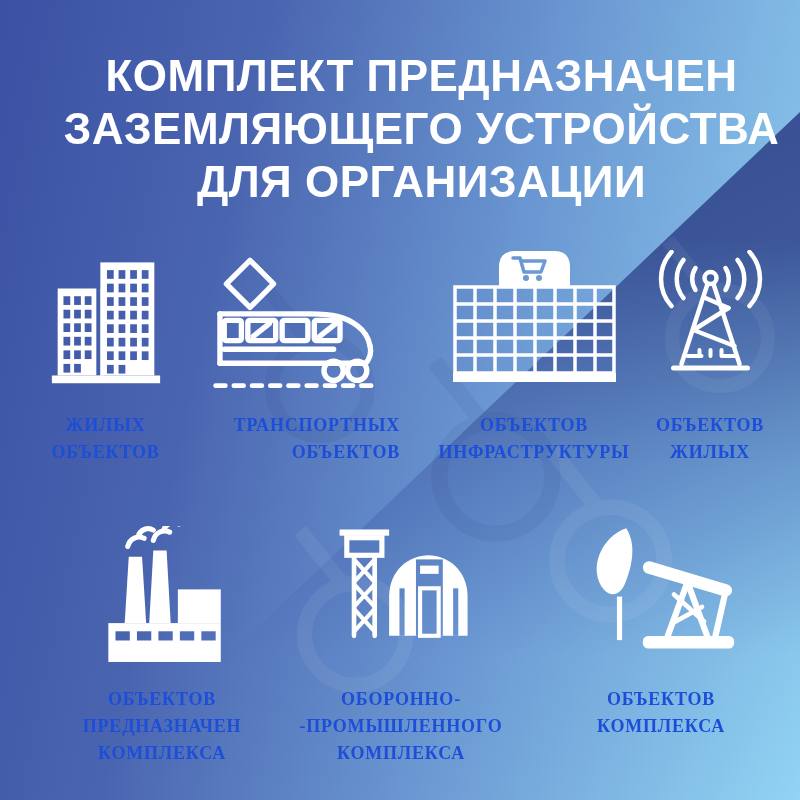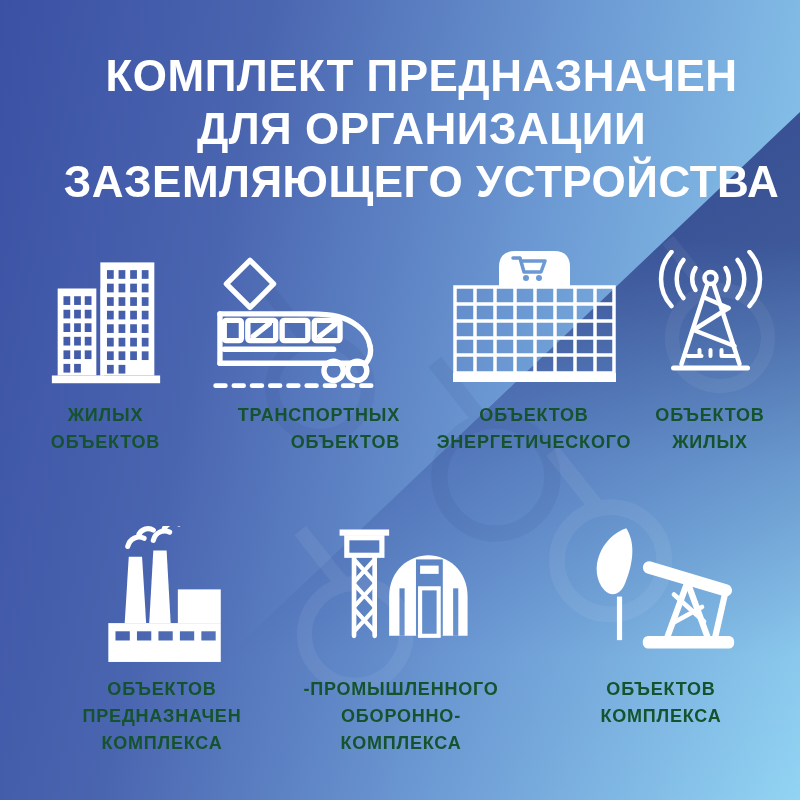--- a/index.html
+++ b/index.html
@@ -31,22 +31,22 @@
     text-align:center;color:#ffffff;font-weight:bold;
     font-size:44px;line-height:1.2;letter-spacing:0.5px;padding-left:43px;
   }
   .title span{display:block;}
   
   .card{position:absolute;text-align:center;color:#ffffff;}
   .iconbox{display:flex;align-items:flex-end;justify-content:center;}
   .row1 .iconbox{height:148px;}
   .row2 .iconbox{height:146px;}
   .label{
-    margin-top:12px;font-weight:bold;font-size:18px;line-height:1.5;
-    letter-spacing:0.8px;color:#14532d;
+    margin-top:22px;font-weight:bold;font-size:18px;line-height:1.5;
+    letter-spacing:0.8px;color:#1d4ed8;font-family:Liberation Serif, serif;
   }
   .label span{display:block;}
   
   #card-residential   {left:18px;  top:242px; width:175px;}
   #card-transport     {left:190px; top:242px; width:210px;text-align:right;}
   #card-infrastructure{left:418px; top:242px; width:232px;}
   #card-communication {left:626px; top:242px; width:168px;}
   #card-industrial    {left:48px;  top:518px; width:228px;}
   #card-defense       {left:282px; top:518px; width:238px;}
   #card-energy        {left:532px; top:518px; width:258px;}
@@ -86,22 +86,22 @@
   </svg>
   <svg class="watermark" style="left:640px;top:230px;opacity:0.05" width="150" height="170" viewBox="0 0 150 170">
     <g stroke="#ffffff" fill="none" stroke-width="14">
         <line x1="28" y1="10" x2="66" y2="58"></line>
         <circle cx="80" cy="108" r="48"></circle>
       </g>
   </svg>
 
   <div class="title">
     <span>КОМПЛЕКТ ПРЕДНАЗНАЧЕН</span>
+    <span>ЗАЗЕМЛЯЮЩЕГО УСТРОЙСТВА</span>
     <span>ДЛЯ ОРГАНИЗАЦИИ</span>
-    <span>ЗАЗЕМЛЯЮЩЕГО УСТРОЙСТВА</span>
   </div>
 
   <div class="card row1" id="card-residential">
     <div class="iconbox">
       <svg width="120" height="145" viewBox="0 0 120 150">
         <defs>
             <mask id="m-res">
           <rect x="0" y="0" width="120" height="150" fill="black"></rect>
           <rect x="10" y="45" width="48" height="90" fill="white"></rect>
           <rect x="54" y="18" width="56" height="117" fill="white"></rect>
@@ -210,21 +210,21 @@
         <g stroke="#ffffff" stroke-width="3.5" fill="none">
           <rect x="8" y="42" width="159" height="86"></rect>
           <path d="M28,42 V128 M48,42 V128 M68,42 V128 M88,42 V128 M108,42 V128 M128,42 V128 M148,42 V128"></path>
           <path d="M8,59 H167 M8,76 H167 M8,93 H167 M8,110 H167"></path>
         </g>
         <rect x="6" y="128" width="163" height="9" fill="#ffffff"></rect>
       </svg>
     </div>
     <div class="label">
       <span>ОБЪЕКТОВ</span>
-      <span>ЭНЕРГЕТИЧЕСКОГО</span>
+      <span>ИНФРАСТРУКТУРЫ</span>
     </div>
   </div>
 
   <div class="card row1" id="card-communication">
     <div class="iconbox">
       <svg width="155" height="140" viewBox="0 0 150 140" fill="none" stroke="#ffffff" stroke-width="4.5" stroke-linecap="round" stroke-linejoin="round">
         <circle cx="75" cy="28" r="6"></circle>
         <path d="M72,34 L46,114"></path>
         <path d="M78,34 L104,114"></path>
         <path d="M70,48 L93,58"></path>
@@ -302,22 +302,22 @@
           <rect x="18" y="5" width="48" height="6" fill="#ffffff" stroke="none"></rect>
           <rect x="25" y="13" width="34" height="17" stroke-width="5"></rect>
           <path d="M32,30 V108 M52,30 V108" stroke-width="4.5"></path>
           <path d="M32,34 L52,56 M52,34 L32,56" stroke-width="4"></path>
           <path d="M32,58 L52,80 M52,58 L32,80" stroke-width="4"></path>
           <path d="M32,82 L52,104 M52,82 L32,104" stroke-width="4"></path>
         </g>
       </svg>
     </div>
     <div class="label">
+      <span>ОБОРОННО-</span>
       <span>-ПРОМЫШЛЕННОГО</span>
-      <span>ОБОРОННО-</span>
       <span>КОМПЛЕКСА</span>
     </div>
   </div>
 
   <div class="card row2" id="card-energy">
     <div class="iconbox">
       <svg width="162" height="140" viewBox="0 0 155 135">
         <path d="M44,4 C20,12 6,44 23,64 C30,71 39,68 43,57 C51,37 53,18 44,4 Z" fill="#ffffff"></path>
         <rect x="35" y="70" width="5" height="42" fill="#ffffff"></rect>
         <rect x="60" y="108" width="88" height="12" rx="5" fill="#ffffff"></rect>

